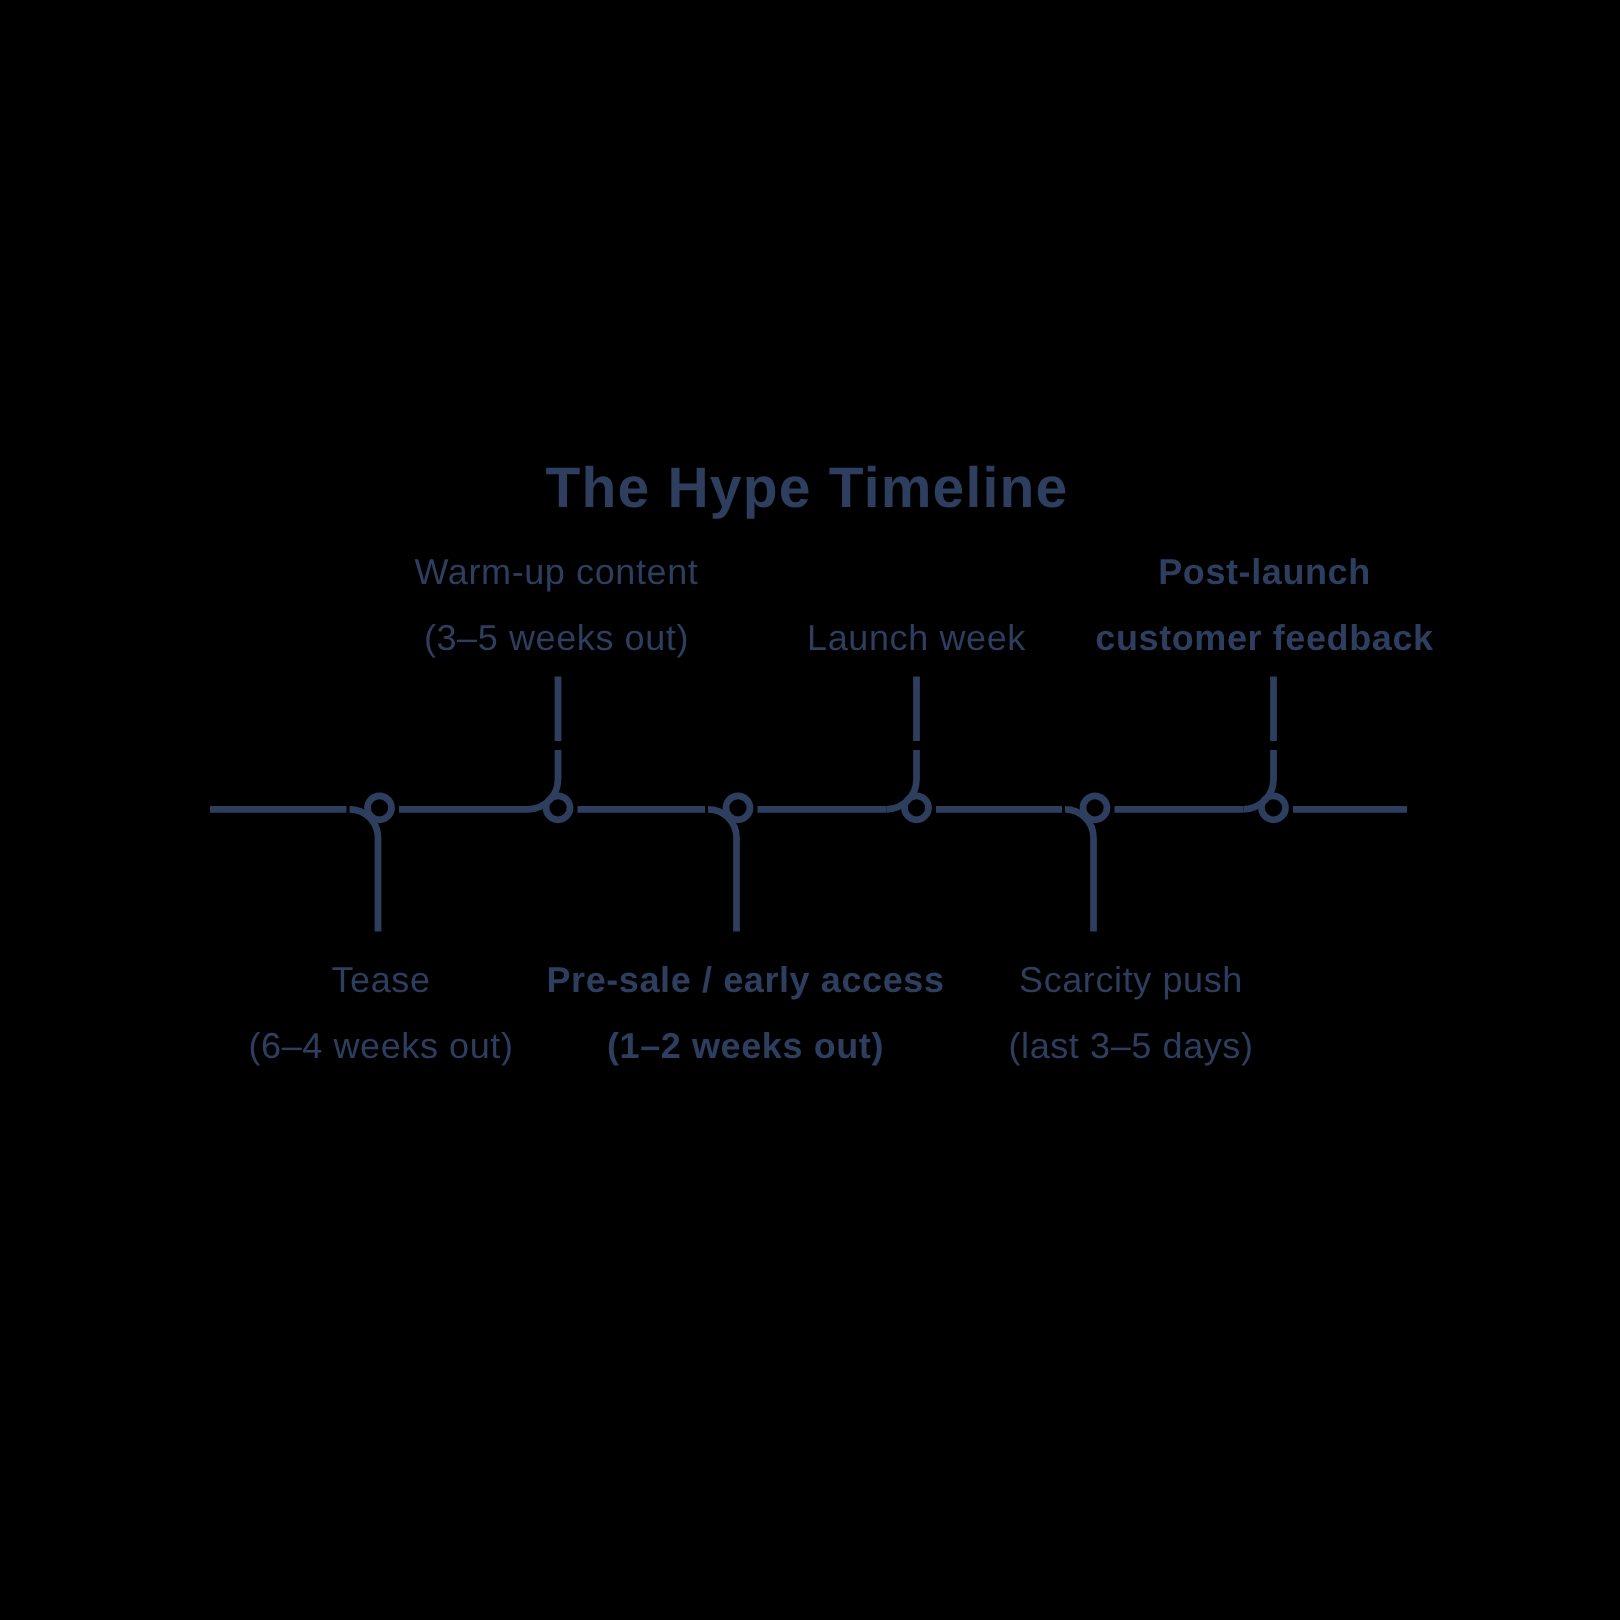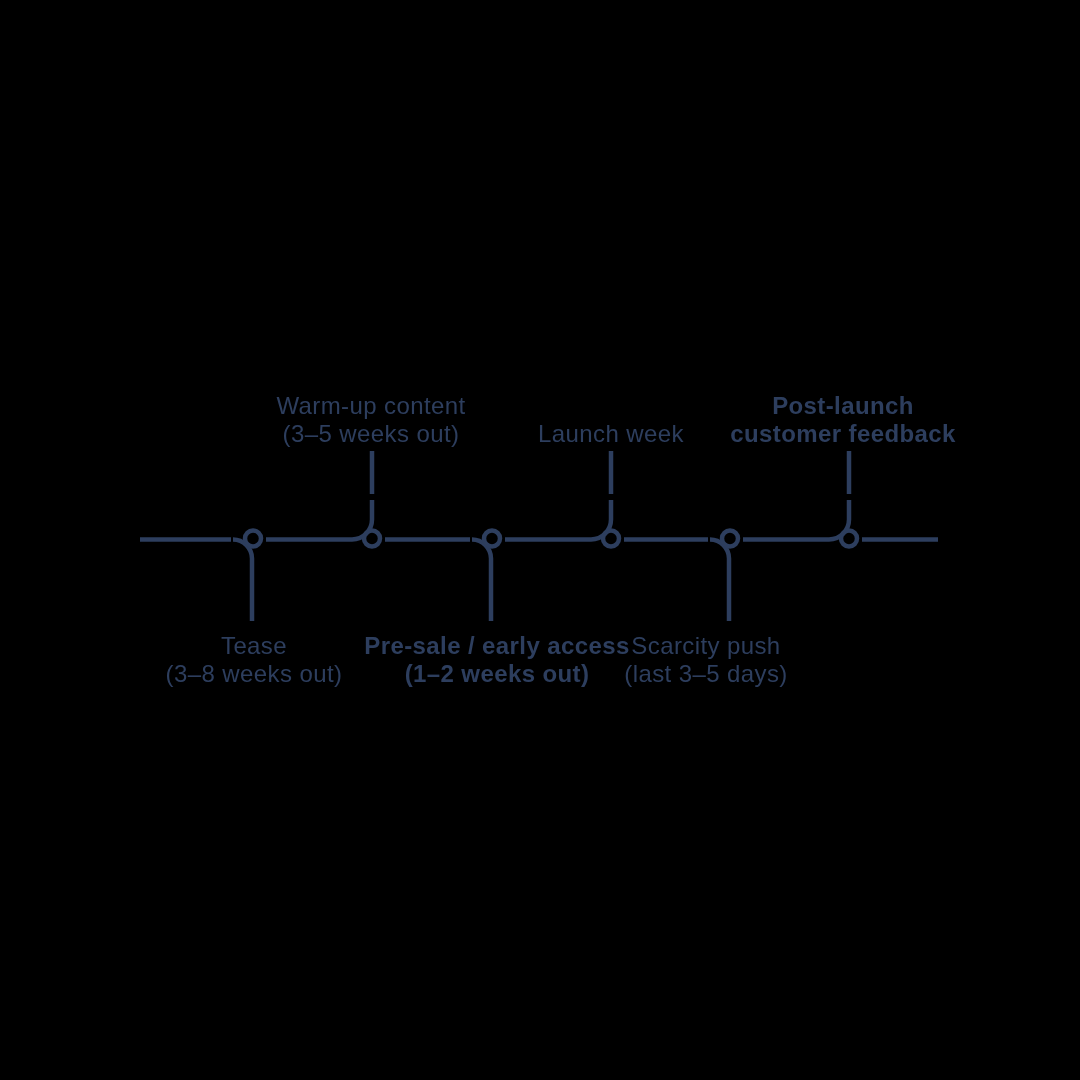--- a/index.html
+++ b/index.html
@@ -34,32 +34,33 @@
   .timeline-svg {
     position: absolute;
     left: 0;
     top: 0;
   }
   .node-label {
     position: absolute;
     transform: translateX(-50%);
     text-align: center;
     font-size: 24px;
-    line-height: 28px;
+    line-height: 44px;
     letter-spacing: 0.4px;
     color: var(--ink, #2d3e5e);
     white-space: pre-line;
   }
   .node-label.above { bottom: 632px; }
   .node-label.below { top: 632px; }
 </style>
 </head>
 <body style="--bg: #000000; --ink: #2d3e5e;">
 
 <div class="canvas">
+  <h1 class="page-title">The Hype Timeline</h1>
   <svg class="timeline-svg" id="tl-svg" width="1080" height="1080" viewBox="0 0 1080 1080">
       <path d="M 140 539.5 L 231 539.5" fill="none" stroke="#2d3e5e" stroke-width="4.5"></path>
       <path d="M 233 539.5 A 19 19 0 0 1 252 558.5 L 252 621" fill="none" stroke="#2d3e5e" stroke-width="4.5"></path>
       <circle cx="253" cy="538.5" r="8" fill="none" stroke="#2d3e5e" stroke-width="4.5"></circle>
       <path d="M 266 539.5 L 352 539.5" fill="none" stroke="#2d3e5e" stroke-width="4.5"></path>
       <path d="M 372 451 L 372 494" fill="none" stroke="#2d3e5e" stroke-width="4.5"></path>
       <path d="M 372 500 L 372 519.5 A 20 20 0 0 1 352 539.5" fill="none" stroke="#2d3e5e" stroke-width="4.5"></path>
       <circle cx="372" cy="538.5" r="8" fill="none" stroke="#2d3e5e" stroke-width="4.5"></circle>
       <path d="M 385 539.5 L 470 539.5" fill="none" stroke="#2d3e5e" stroke-width="4.5"></path>
       <path d="M 472 539.5 A 19 19 0 0 1 491 558.5 L 491 621" fill="none" stroke="#2d3e5e" stroke-width="4.5"></path>
@@ -72,24 +73,24 @@
       <path d="M 710 539.5 A 19 19 0 0 1 729 558.5 L 729 621" fill="none" stroke="#2d3e5e" stroke-width="4.5"></path>
       <circle cx="730" cy="538.5" r="8" fill="none" stroke="#2d3e5e" stroke-width="4.5"></circle>
       <path d="M 743 539.5 L 829 539.5" fill="none" stroke="#2d3e5e" stroke-width="4.5"></path>
       <path d="M 849 451 L 849 494" fill="none" stroke="#2d3e5e" stroke-width="4.5"></path>
       <path d="M 849 500 L 849 519.5 A 20 20 0 0 1 829 539.5" fill="none" stroke="#2d3e5e" stroke-width="4.5"></path>
       <circle cx="849" cy="538.5" r="8" fill="none" stroke="#2d3e5e" stroke-width="4.5"></circle>
       <path d="M 862 539.5 L 938 539.5" fill="none" stroke="#2d3e5e" stroke-width="4.5"></path>
     </svg>
   <div id="labels">
       <div class="node-label below" style="left: 254px;">Tease
-(3–8 weeks out)</div>
+(6–4 weeks out)</div>
       <div class="node-label above" style="left: 371px;">Warm-up content
 (3–5 weeks out)</div>
       <div class="node-label below" style="left: 497px; font-weight: bold;">Pre-sale / early access
 (1–2 weeks out)</div>
       <div class="node-label above" style="left: 611px; text-align: right;">Launch week</div>
-      <div class="node-label below" style="left: 706px;">Scarcity push
+      <div class="node-label below" style="left: 754px;">Scarcity push
 (last 3–5 days)</div>
       <div class="node-label above" style="left: 843px; font-weight: bold;">Post-launch
 customer feedback</div>
     </div>
 </div>
 
 </body></html>

